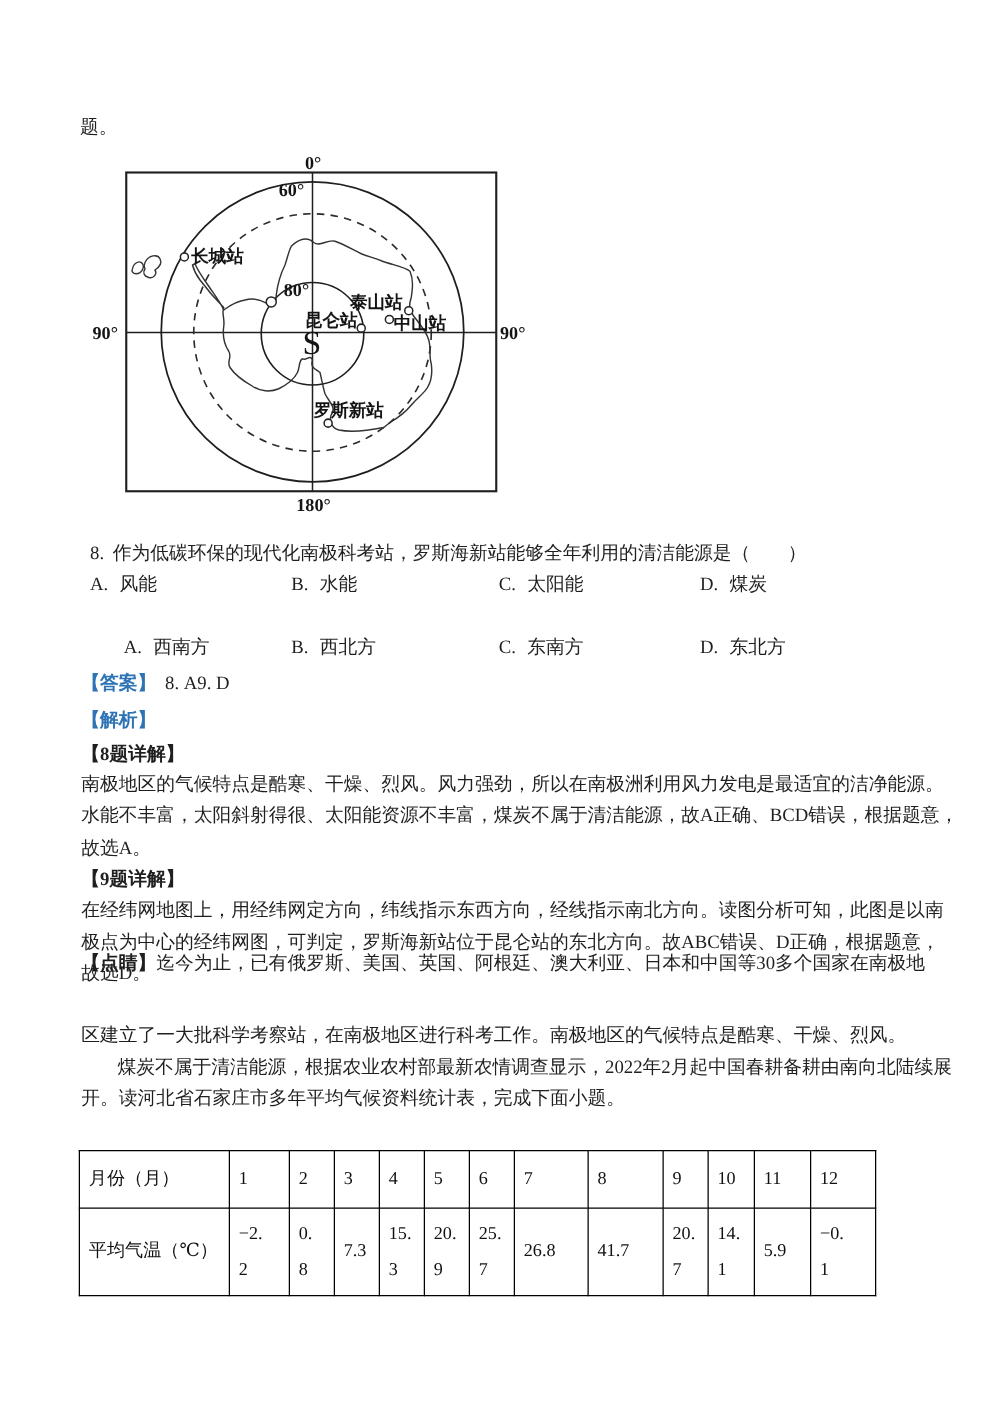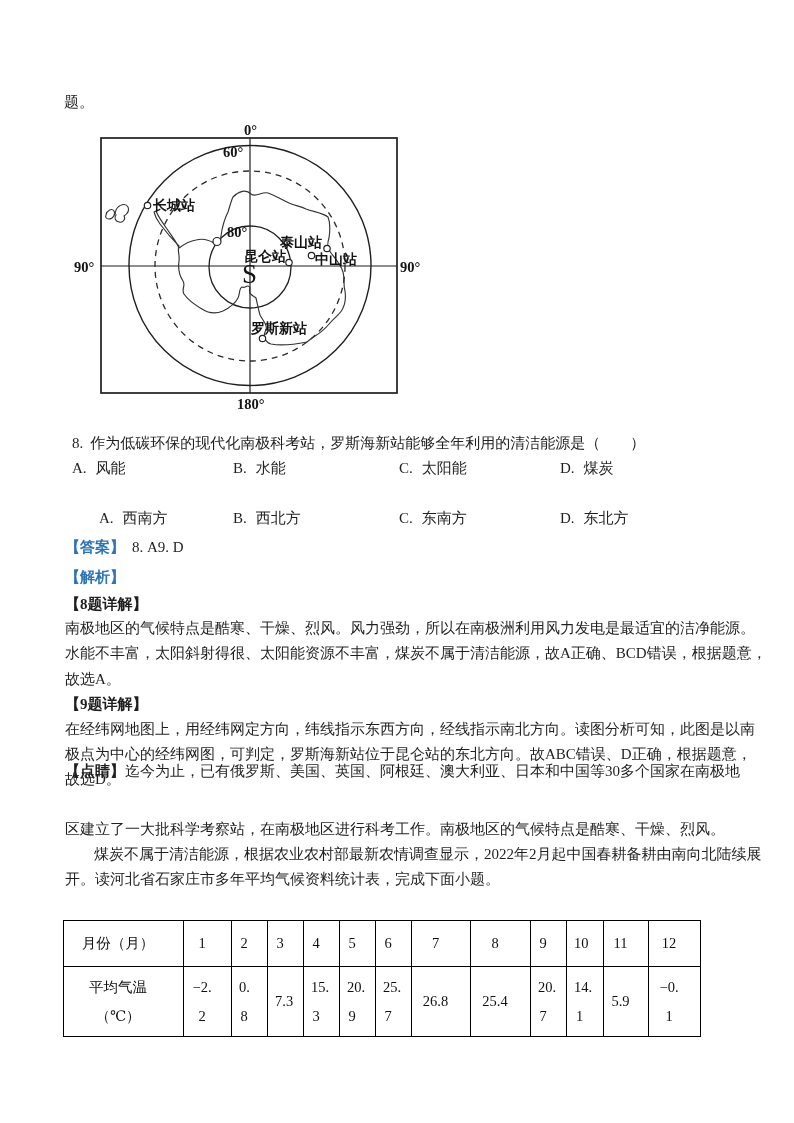--- a/index.html
+++ b/index.html
@@ -15,22 +15,22 @@
   .map-svg{position:absolute;left:55px;top:112px;}
   .map-svg text{font-family:"Liberation Serif","DejaVu Serif",serif;fill:#141414;}
   .deg{font-size:14.5px;font-weight:bold;}
   .stn{font-size:14px;font-weight:bold;}
   .pole{font-size:27px;fill:#1e3a96;font-weight:normal;}
   table.climate{
     position:absolute;border-collapse:collapse;table-layout:fixed;
     font-size:14.5px;color:#111;
   }
   table.climate td,table.climate th{
-    border:1.5px solid #000;font-weight:normal;text-align:center;
-    vertical-align:middle;padding:0 18px 0 7px;white-space:pre-line;line-height:29px;
+    border:1.5px solid #000;font-weight:normal;text-align:left;
+    vertical-align:middle;padding:0 4px 0 7px;white-space:pre-line;line-height:29px;
     overflow:hidden;
   }
   tr.r-head{height:46px;}
   tr.r-data{height:70px;}
 </style>
 </head>
 <body>
 
 <div class="page">
 
@@ -179,21 +179,21 @@
       <td>0.
 8</td>
       <td>7.3</td>
       <td>15.
 3</td>
       <td>20.
 9</td>
       <td>25.
 7</td>
       <td>26.8</td>
-      <td>25.4</td>
+      <td>41.7</td>
       <td>20.
 7</td>
       <td>14.
 1</td>
       <td>5.9</td>
       <td>−0.
 1</td>
     </tr>
   </tbody>
     </table>

